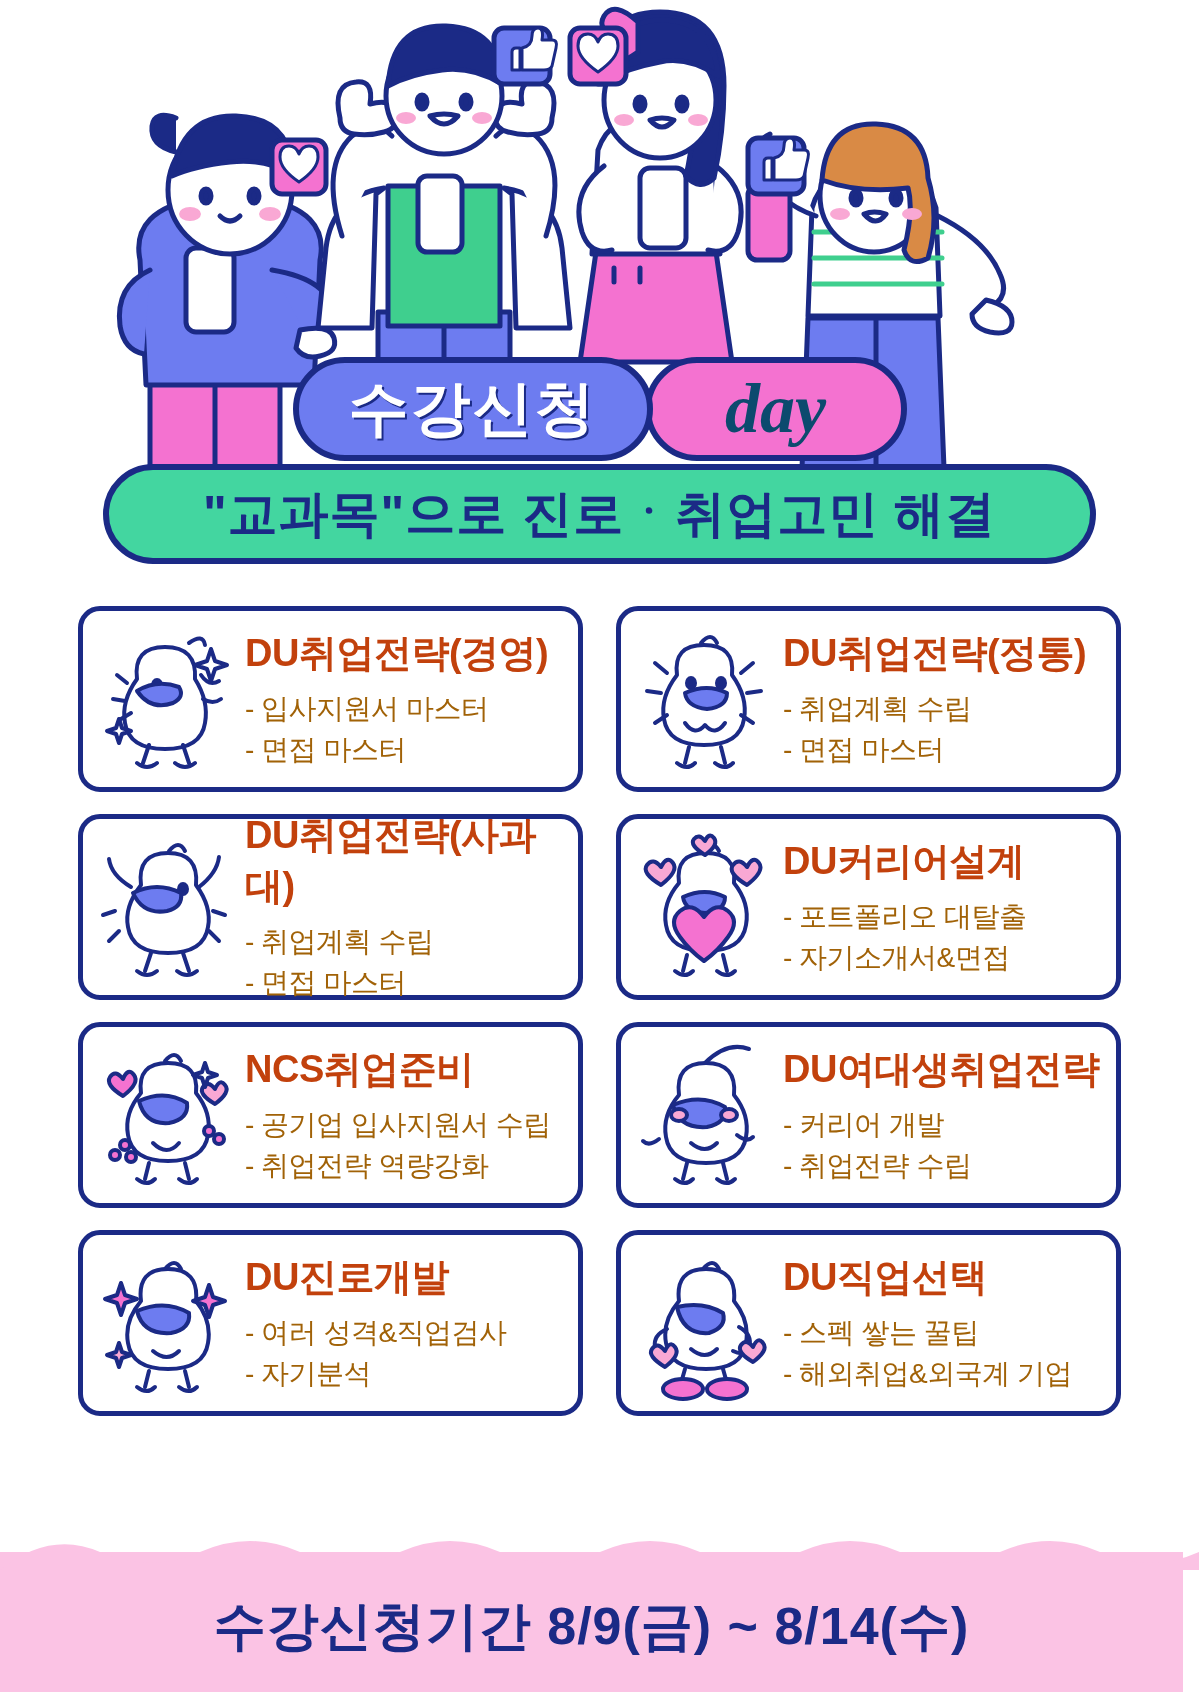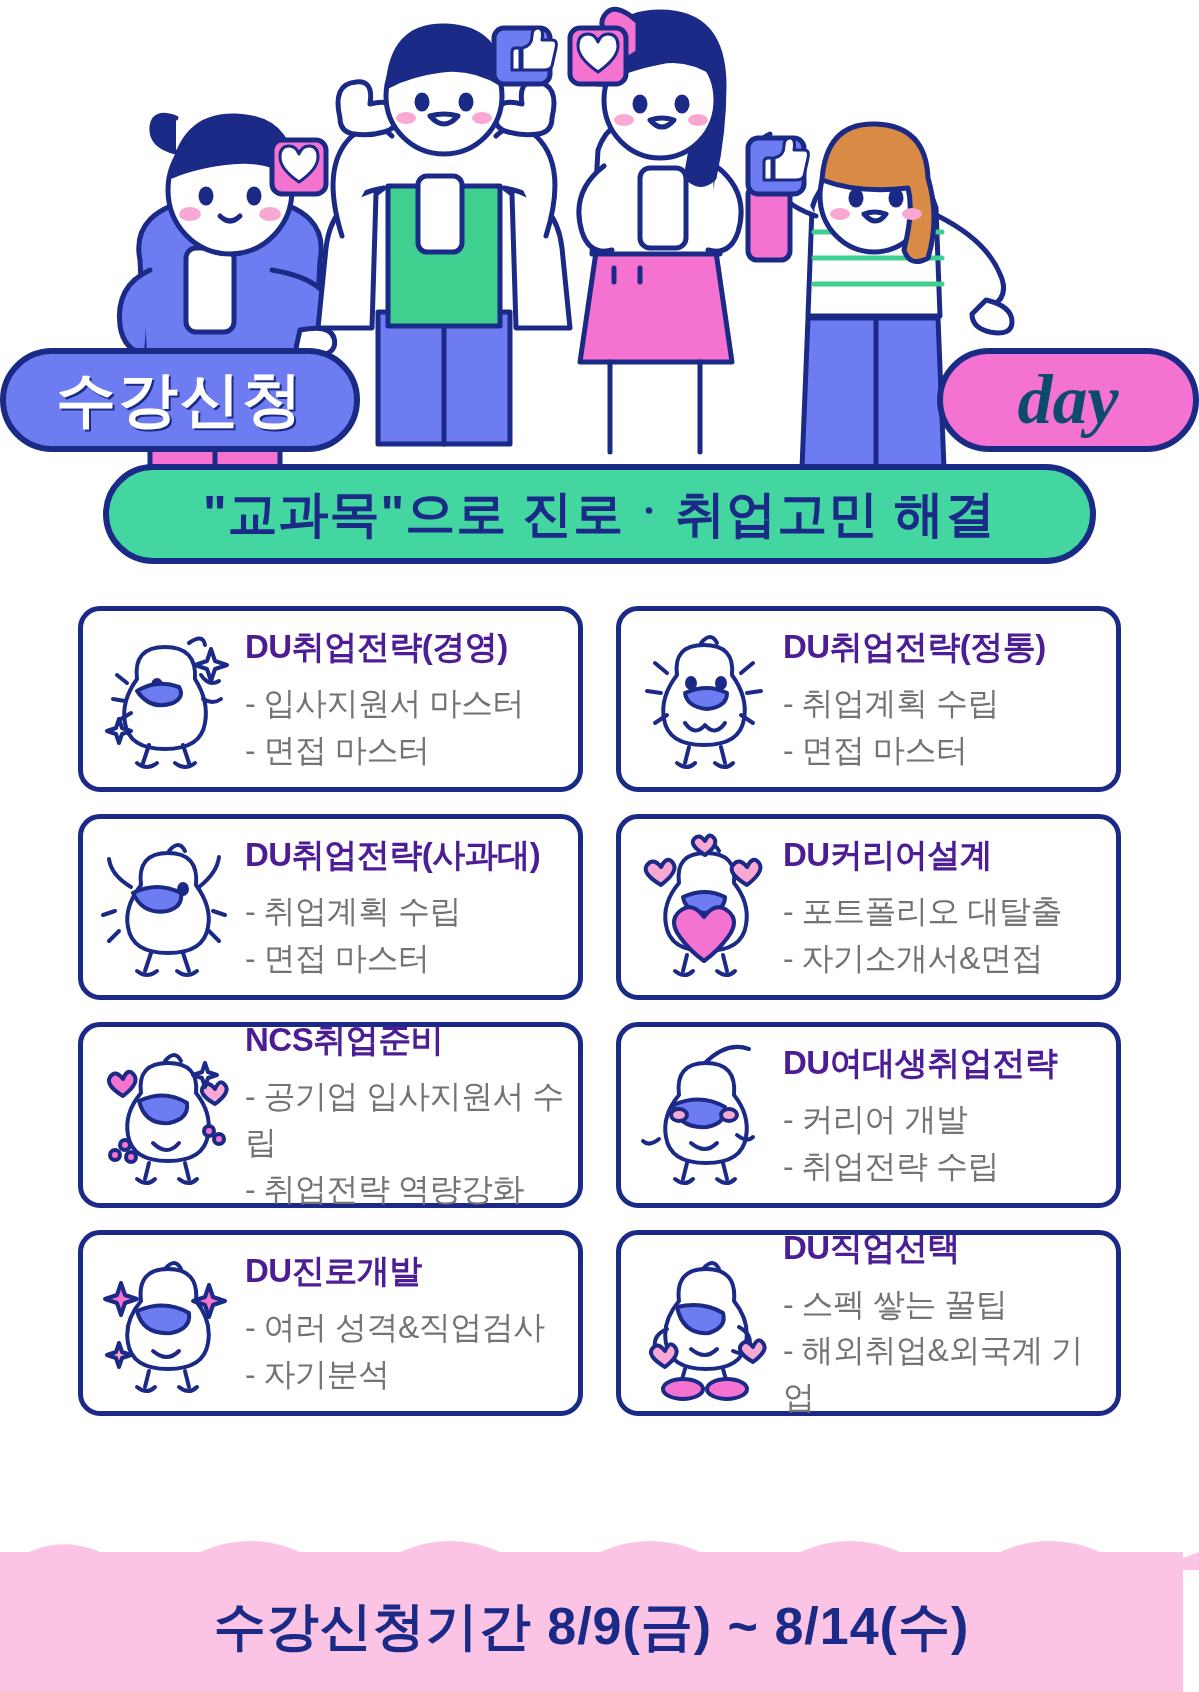--- a/index.html
+++ b/index.html
@@ -29,25 +29,25 @@
     position: absolute;
     top: 0;
     left: 0;
     width: 1199px;
     height: 620px;
   }
 
   
   .title-row {
     position: absolute;
-    top: 348px;
+    top: 357px;
     left: 0;
     width: 100%;
     display: flex;
-    justify-content: space-between;
+    justify-content: center;
     align-items: center;
     gap: 18px;
     z-index: 6;
   }
   .pill-blue {
     background: #6d7cf0;
     border: 6px solid #1b2a86;
     border-radius: 70px;
     width: 360px;
     height: 104px;
@@ -136,29 +136,29 @@
     height: 160px;
     display: flex;
     align-items: center;
     justify-content: center;
   }
   .card-body {
     flex: 1;
     padding-left: 4px;
   }
   .card-title {
-    color: #4c1d95;
-    font-size: 33px;
+    color: #c2410c;
+    font-size: 38px;
     font-weight: bold;
     margin-bottom: 10px;
     letter-spacing: -0.5px;
   }
   .card-line {
-    color: #737373;
-    font-size: 32px;
+    color: #a16207;
+    font-size: 28px;
     line-height: 1.45;
     letter-spacing: -0.5px;
   }
 
   
   .footer {
     position: absolute;
     left: 0;
     bottom: 0;
     width: 1183px;

